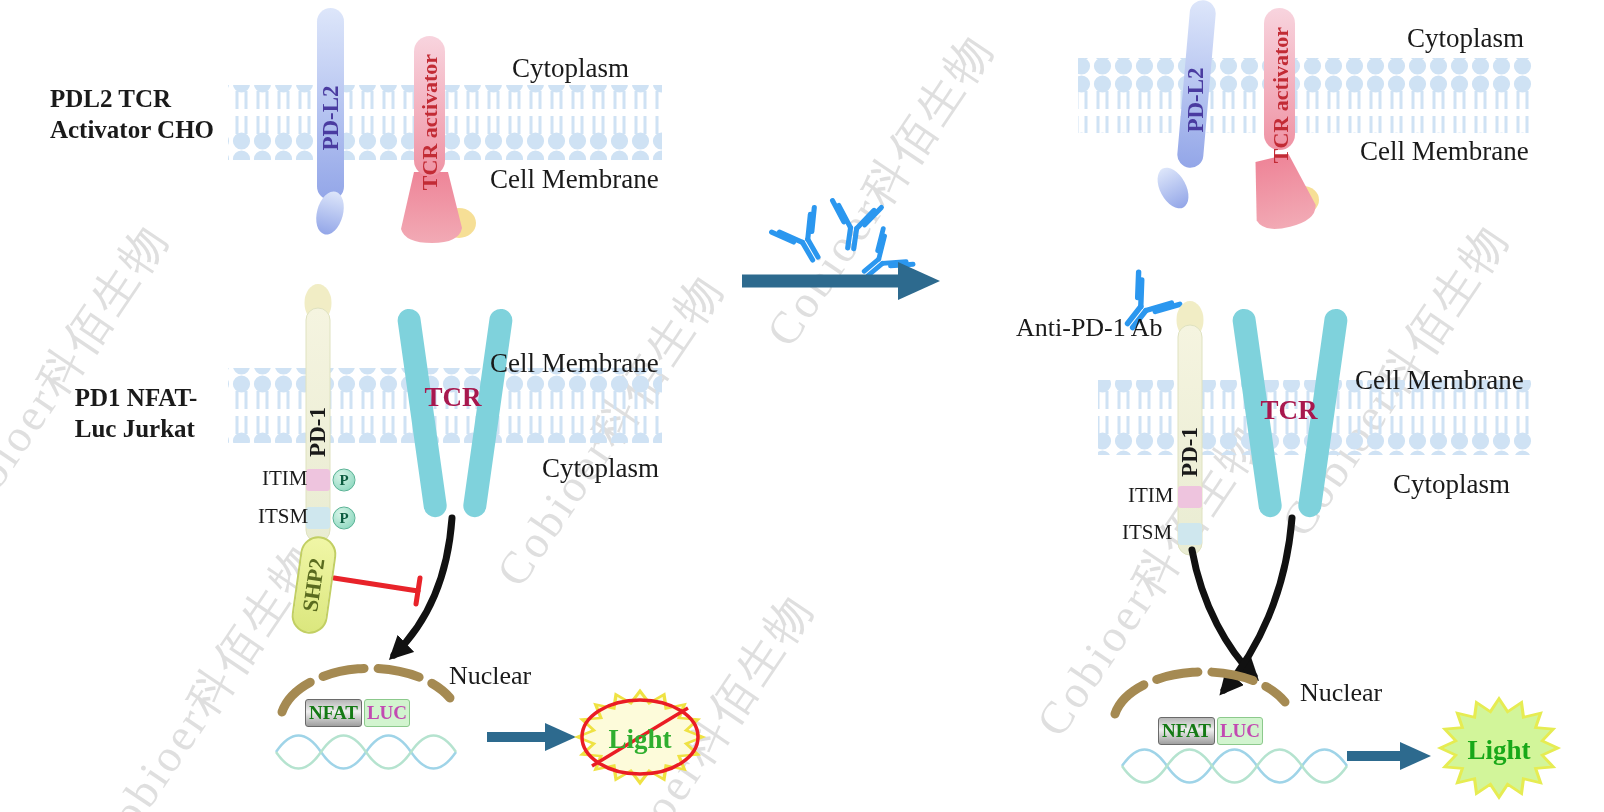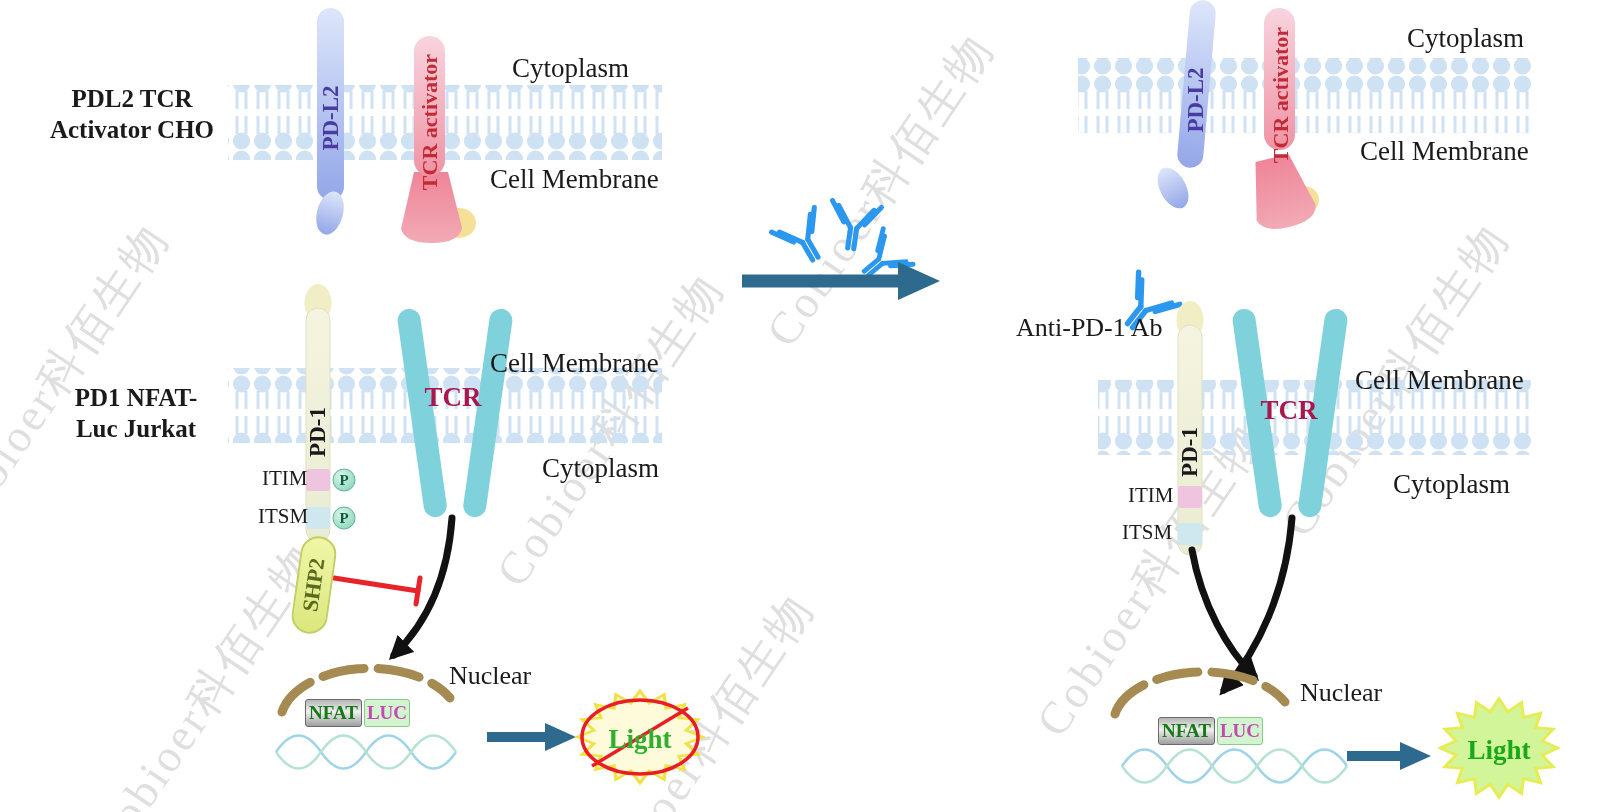--- a/index.html
+++ b/index.html
@@ -4,21 +4,21 @@
 <style>
   *{margin:0;padding:0;box-sizing:border-box}
   html,body{background:#fff}
   #canvas{position:relative;width:1604px;height:812px;background:#fff;overflow:hidden;
           font-family:"Liberation Serif",serif}
   .wm{position:absolute;z-index:0;font-size:46px;letter-spacing:3px;color:rgba(183,183,183,.45);
       white-space:nowrap;transform:translate(-50%,-50%) rotate(-56deg);pointer-events:none}
   #gfx{position:absolute;left:0;top:0;z-index:1}
   .lbl{position:absolute;z-index:2;color:#1a1a1a;font-size:26px;line-height:1.22;white-space:pre-line}
   .bold{font-weight:bold}
-  .center{transform:translate(-50%,-50%);text-align:center;white-space:pre-line}
+  .center{transform:translate(-50%,-50%);white-space:pre-line}
   .vert{transform:translate(-50%,-50%) rotate(-90deg);white-space:nowrap}
   .pcirc{position:absolute;z-index:2;width:23px;height:23px;border-radius:50%;
          background:radial-gradient(circle at 35% 30%,#d8f5e8,#7fd2b8);border:1px solid #58b294;
          color:#0c5c40;font-size:15px;font-weight:bold;display:flex;align-items:center;justify-content:center;
          transform:translate(-50%,-50%)}
   .genebox{position:absolute;z-index:2;display:flex;align-items:center;justify-content:center;
            font-weight:bold;font-size:19px;border-radius:3px}
   .nfat{background:linear-gradient(180deg,#b6b6b6,#efefef 45%,#9f9f9f);border:1.5px solid #6a6a6a;color:#157a15}
   .luc{background:#d2f4cf;border:1.5px solid #8cc98c;color:#c24ab2}
   .shp2box{position:absolute;z-index:2;width:36px;height:98px;border-radius:18px;

